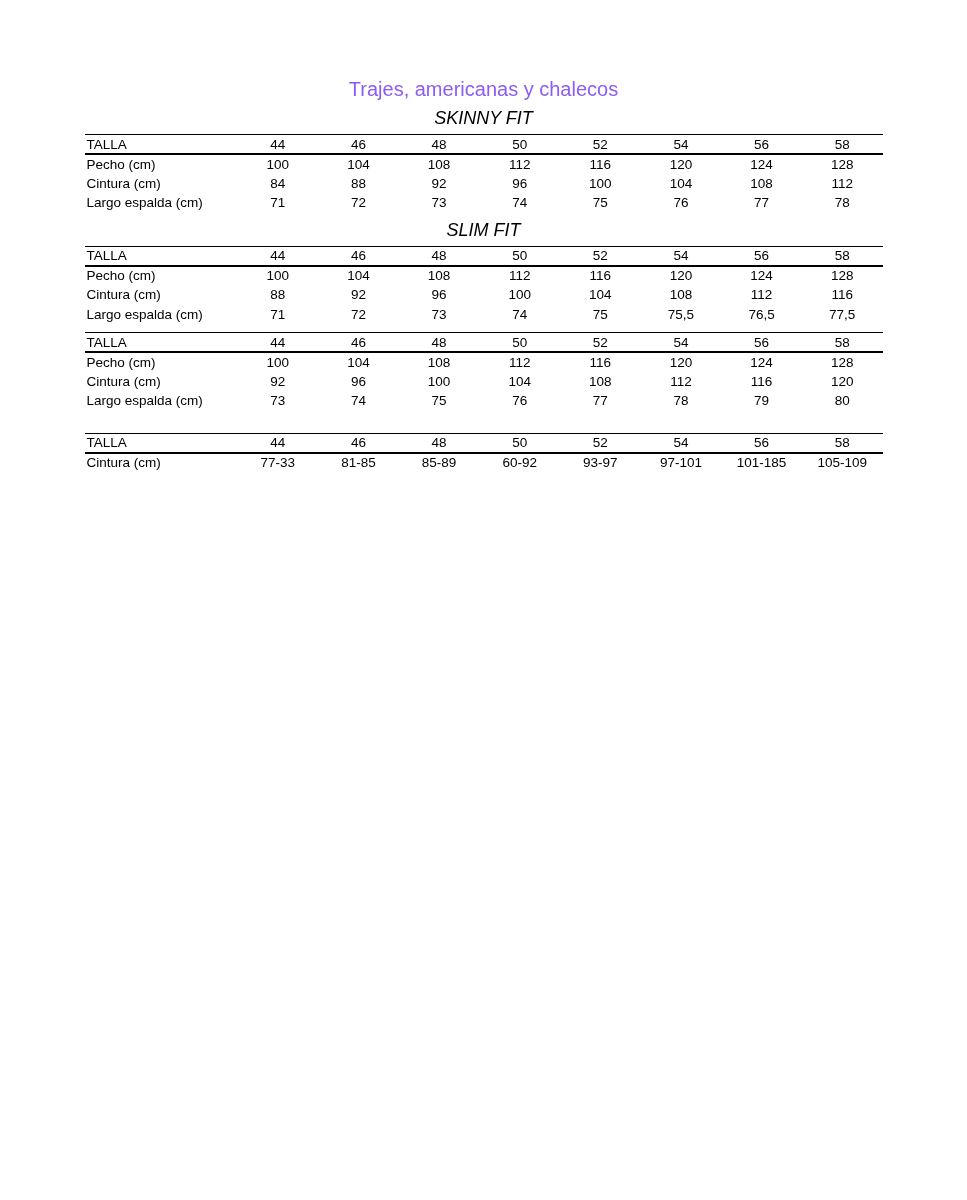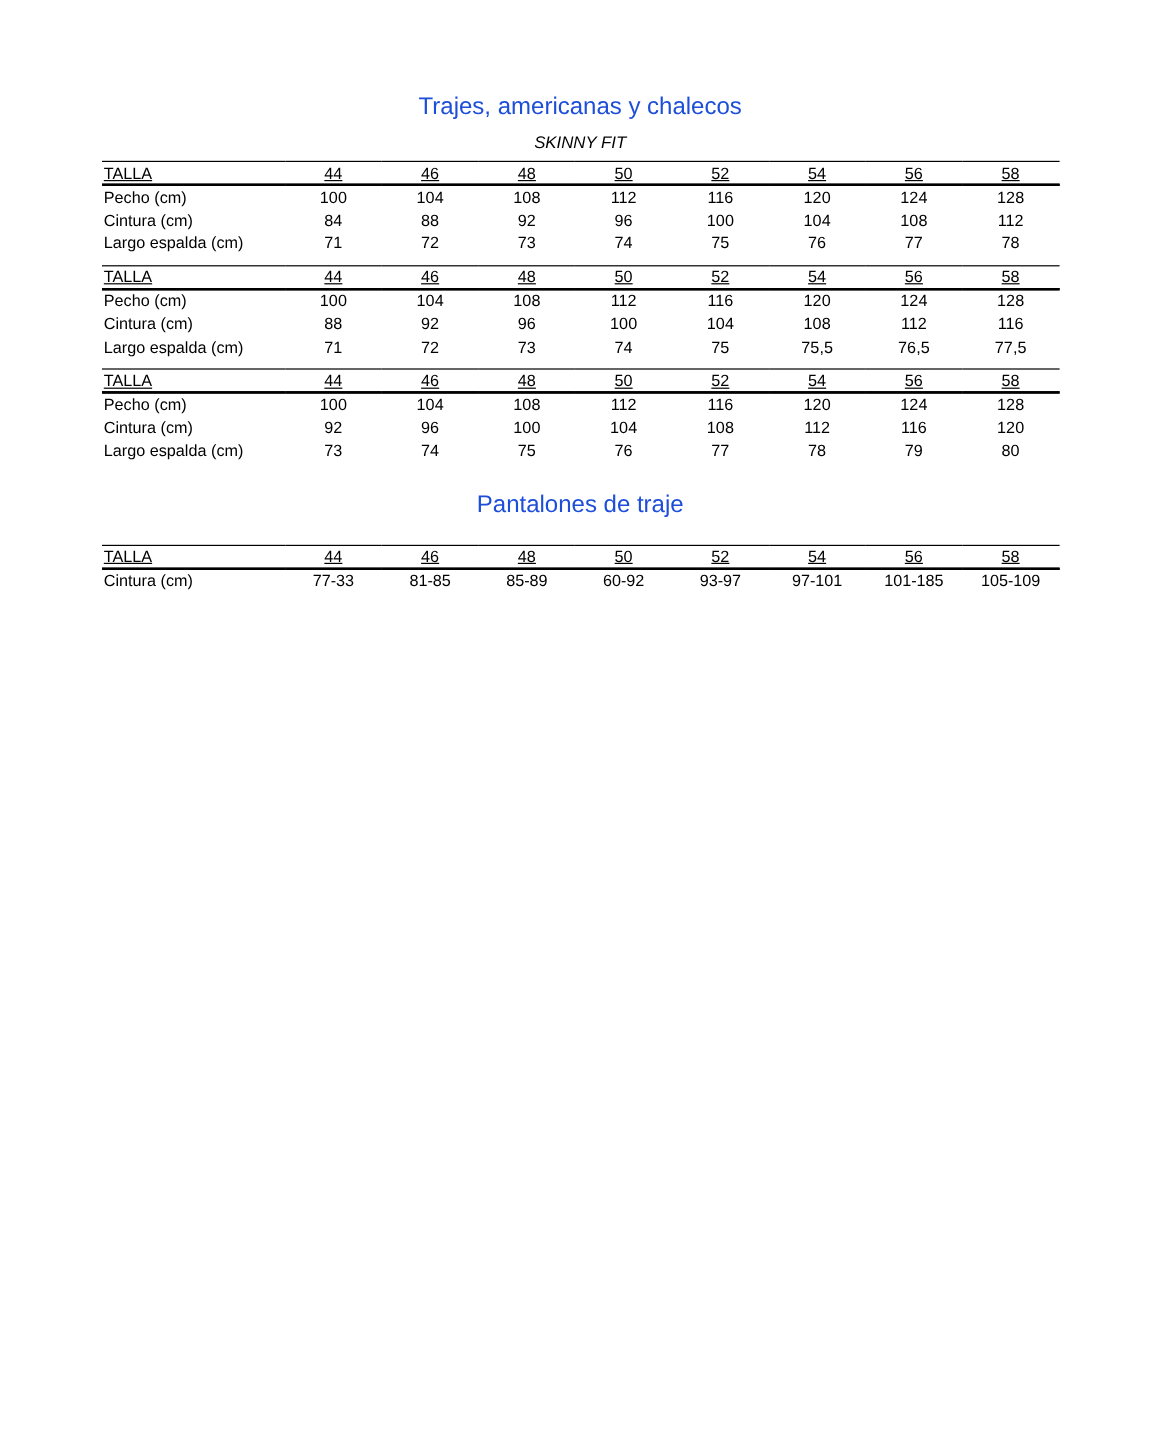--- a/index.html
+++ b/index.html
@@ -16,40 +16,40 @@
     position: absolute;
     inset: 0;
     padding-top: 78px;
     background: #ffffff;
   }
   .doc-title {
     text-align: center;
     font-size: 20px;
     line-height: 22px;
     font-weight: 400;
-    color: #1d4ed8;
+    color: #8b5cf6;
   }
   .fit-label {
     text-align: center;
-    font-size: 14px;
+    font-size: 18px;
     line-height: 16px;
     font-style: italic;
     font-weight: 400;
   }
   .fit-section:first-of-type .fit-label { margin-top: 10px; }
   .fit-section + .fit-section .fit-label { margin-top: 9px; }
   table.size-table {
     width: 798px;
     margin: 8px auto 0 auto;
     border-collapse: collapse;
     table-layout: fixed;
     border-top: 1.5px solid #000000;
   }
   table.size-table col.label-col { width: 153px; }
-  table.size-table thead tr { border-bottom: 2px solid #000000; text-decoration: underline; }
+  table.size-table thead tr { border-bottom: 2px solid #000000; }
   table.size-table th,
   table.size-table td {
     height: 19.5px;
     padding: 0;
     font-size: 13.5px;
     font-weight: 400;
     vertical-align: middle;
     text-align: center;
     white-space: nowrap;
     color: #000000;
@@ -127,20 +127,21 @@
             <td>75</td>
             <td>76</td>
             <td>77</td>
             <td>78</td>
           </tr>
         </tbody>
       </table>
   </section>
 
   <section class="fit-section">
+    <div class="fit-label">SLIM FIT</div>
     <table class="size-table">
         <colgroup>
           <col class="label-col">
           <col>
           <col>
           <col>
           <col>
           <col>
           <col>
           <col>
@@ -254,21 +255,20 @@
             <td>76</td>
             <td>77</td>
             <td>78</td>
             <td>79</td>
             <td>80</td>
           </tr>
         </tbody>
       </table>
   </section>
 
-  <div class="doc-title trousers-title">Pantalones de traje</div>
 
   <table class="size-table" id="trousers-table">
       <colgroup>
         <col class="label-col">
         <col>
         <col>
         <col>
         <col>
         <col>
         <col>

